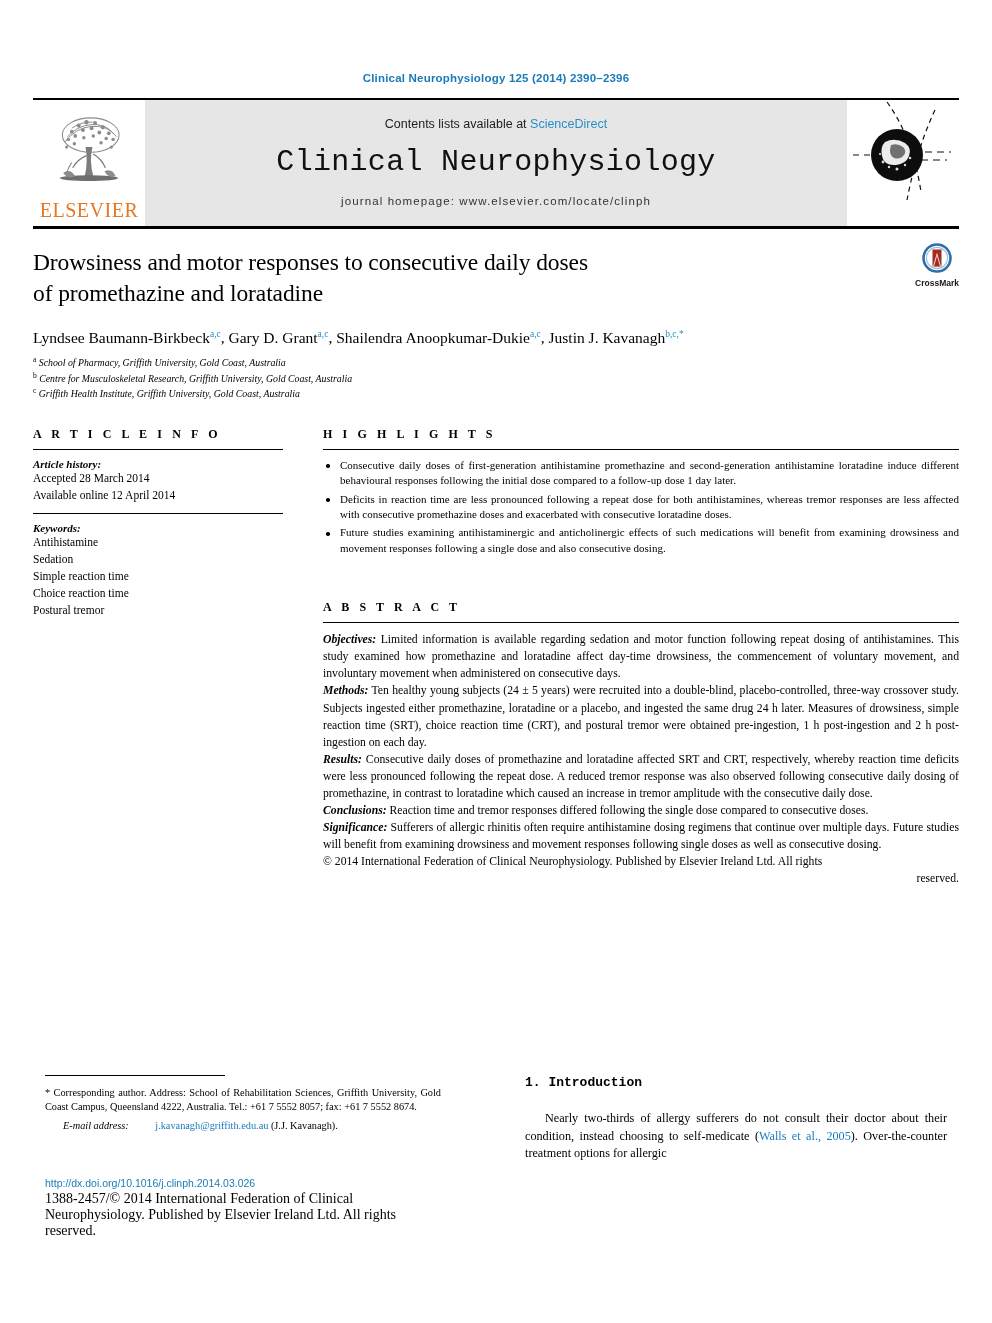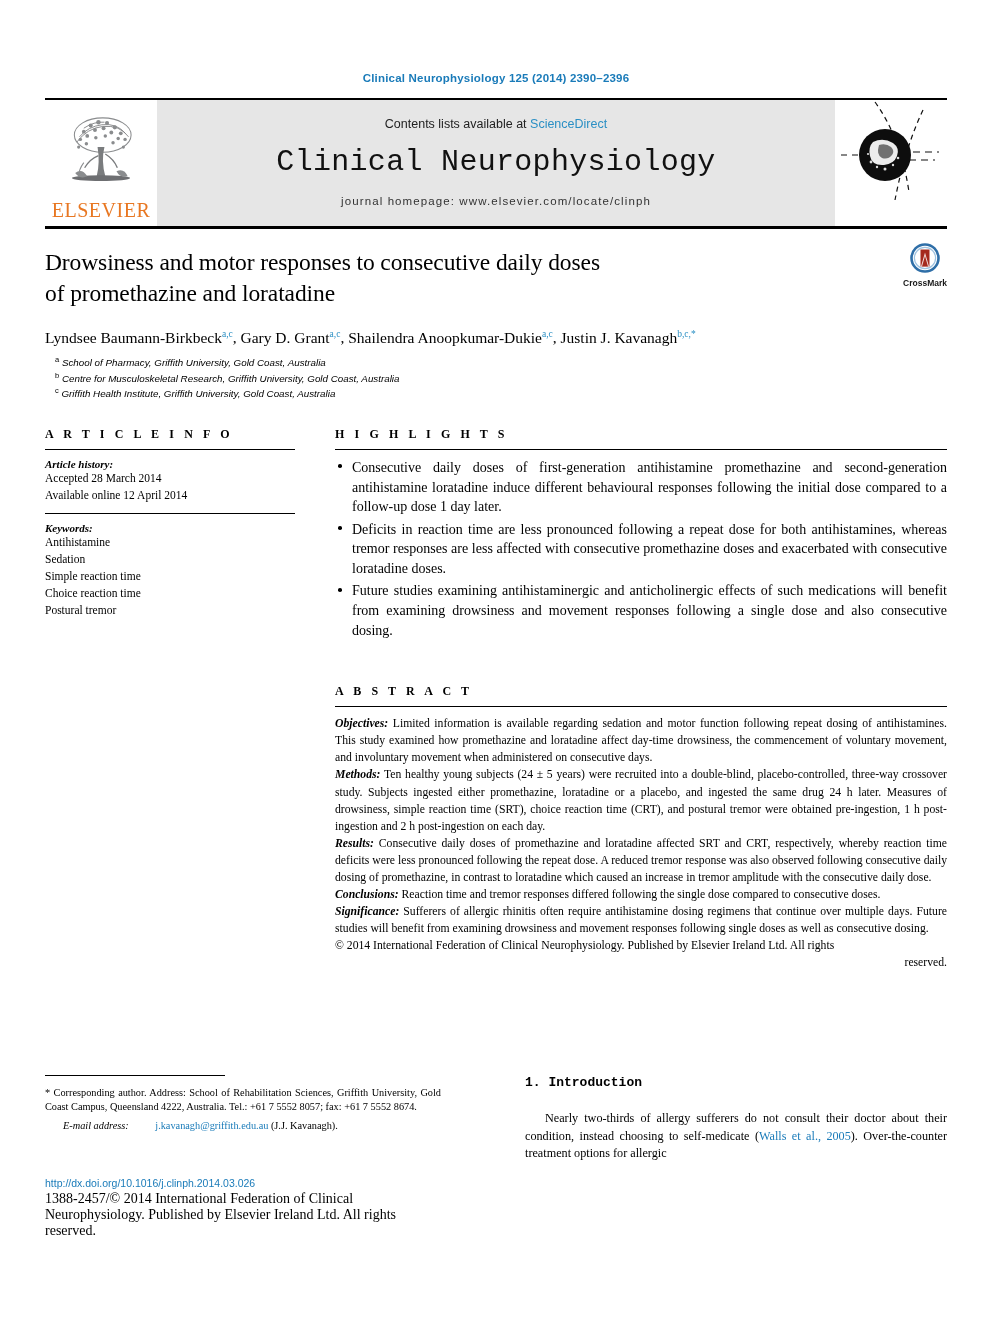--- a/index.html
+++ b/index.html
@@ -6,21 +6,21 @@
   html, body { margin: 0; padding: 0; }
   body {
     width: 992px;
     height: 1323px;
     background: #ffffff;
     font-family: "Liberation Serif", "DejaVu Serif", serif;
     color: #000000;
     position: relative;
     overflow: hidden;
   }
-  .page { position: relative; width: 992px; height: 1123px; padding: 0 45px; }
+  .page { position: relative; width: 992px; height: 1123px; padding: 0 33px; }
 
   
   .runhead {
     text-align: center;
     color: #1a7bb9;
     font-family: "Liberation Sans", sans-serif;
     font-size: 11.5px;
     font-weight: bold;
     letter-spacing: .2px;
     padding-top: 72px;
@@ -98,25 +98,24 @@
   }
   .authors {
     font-family: "Liberation Serif", serif;
     font-size: 15.5px;
     margin-top: 20px;
     line-height: 1.3;
   }
   .authors sup { color: #2a8fc4; font-size: 9.5px; }
   .affils { margin-top: 7px; }
   .affil {
-    font-family: Liberation Sans, sans-serif;
+    font-family: Liberation Serif, serif;
     font-style: italic;
     font-size: 9.8px;
     line-height: 1.42;
-    margin-left: 10px;
   }
   .affil sup { font-style: normal; font-size: 7.5px; }
 
   .crossmark {
     position: absolute;
     top: -4px; right: 0;
     display: flex; align-items: center; gap: 5px; flex-direction: column;
   }
   .crossmark .cm-label {
     font-family: "Liberation Sans", sans-serif;
@@ -154,21 +153,21 @@
     font-family: "Liberation Serif", serif;
     font-size: 11.5px;
     line-height: 1.48;
   }
 
   ul.highlights { list-style: none; margin: 0; padding: 0; }
   ul.highlights li {
     position: relative;
     padding-left: 17px;
     font-family: "Liberation Serif", serif;
-    font-size: 14px;
+    font-size: 11px;
     line-height: 1.40;
     text-align: justify;
     margin-bottom: 3px;
   }
   ul.highlights li::before {
     content: "";
     position: absolute;
     left: 3px; top: 6.5px;
     width: 3.6px; height: 3.6px;
     background: #000; border-radius: 50%;

